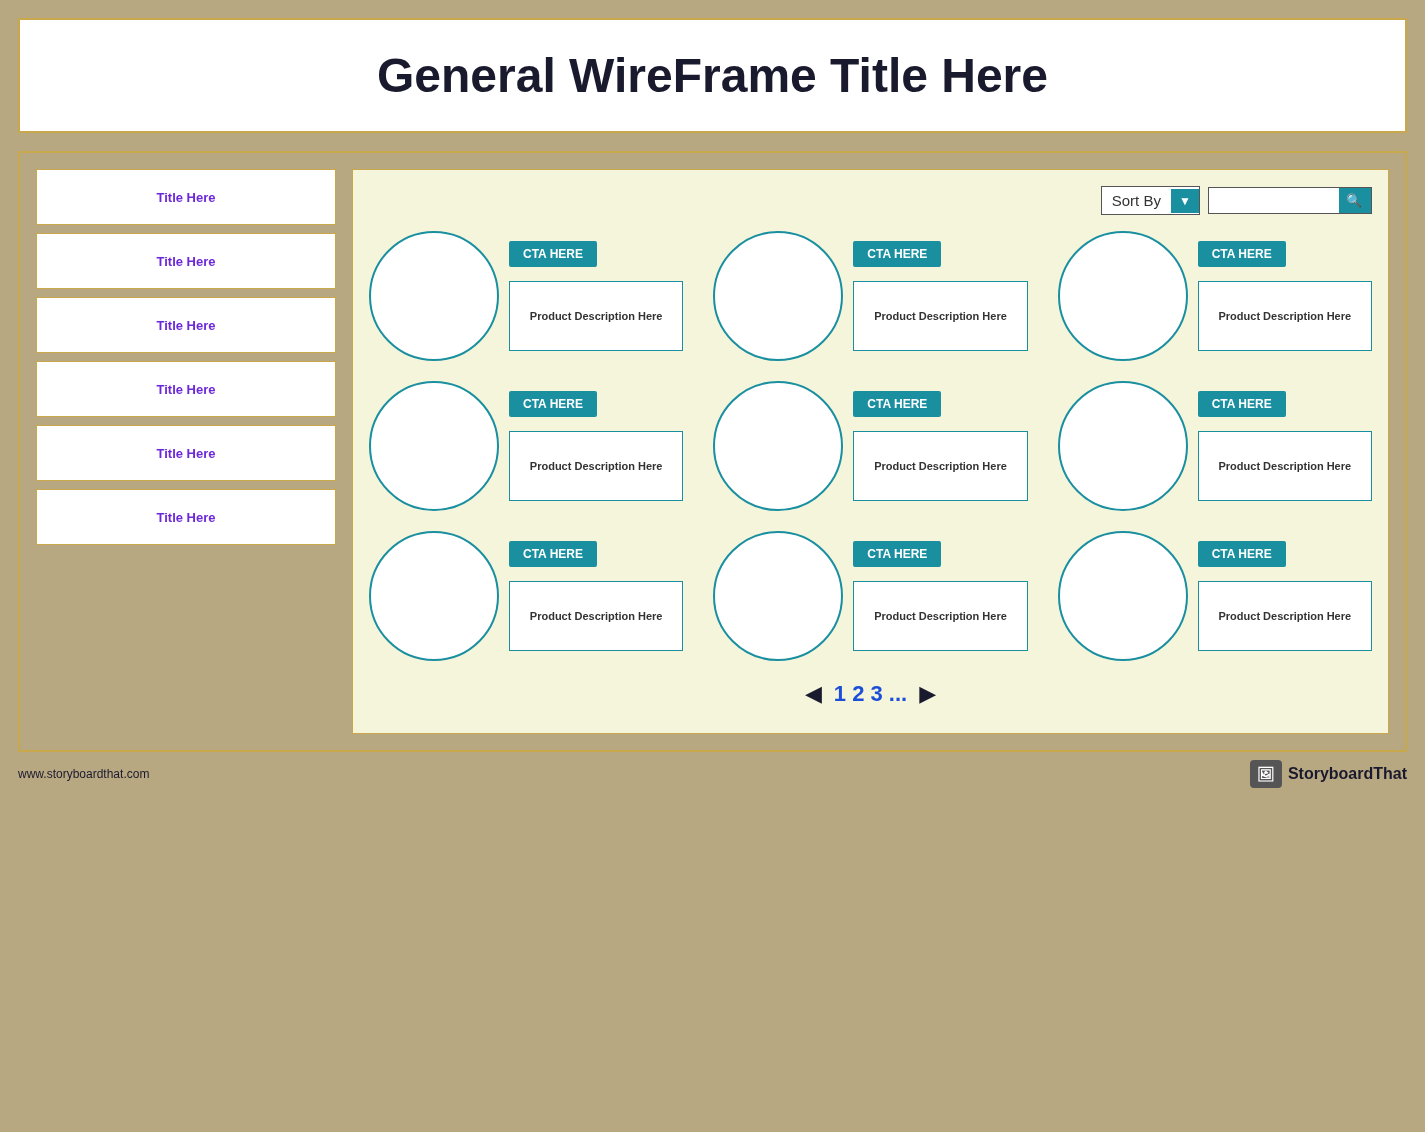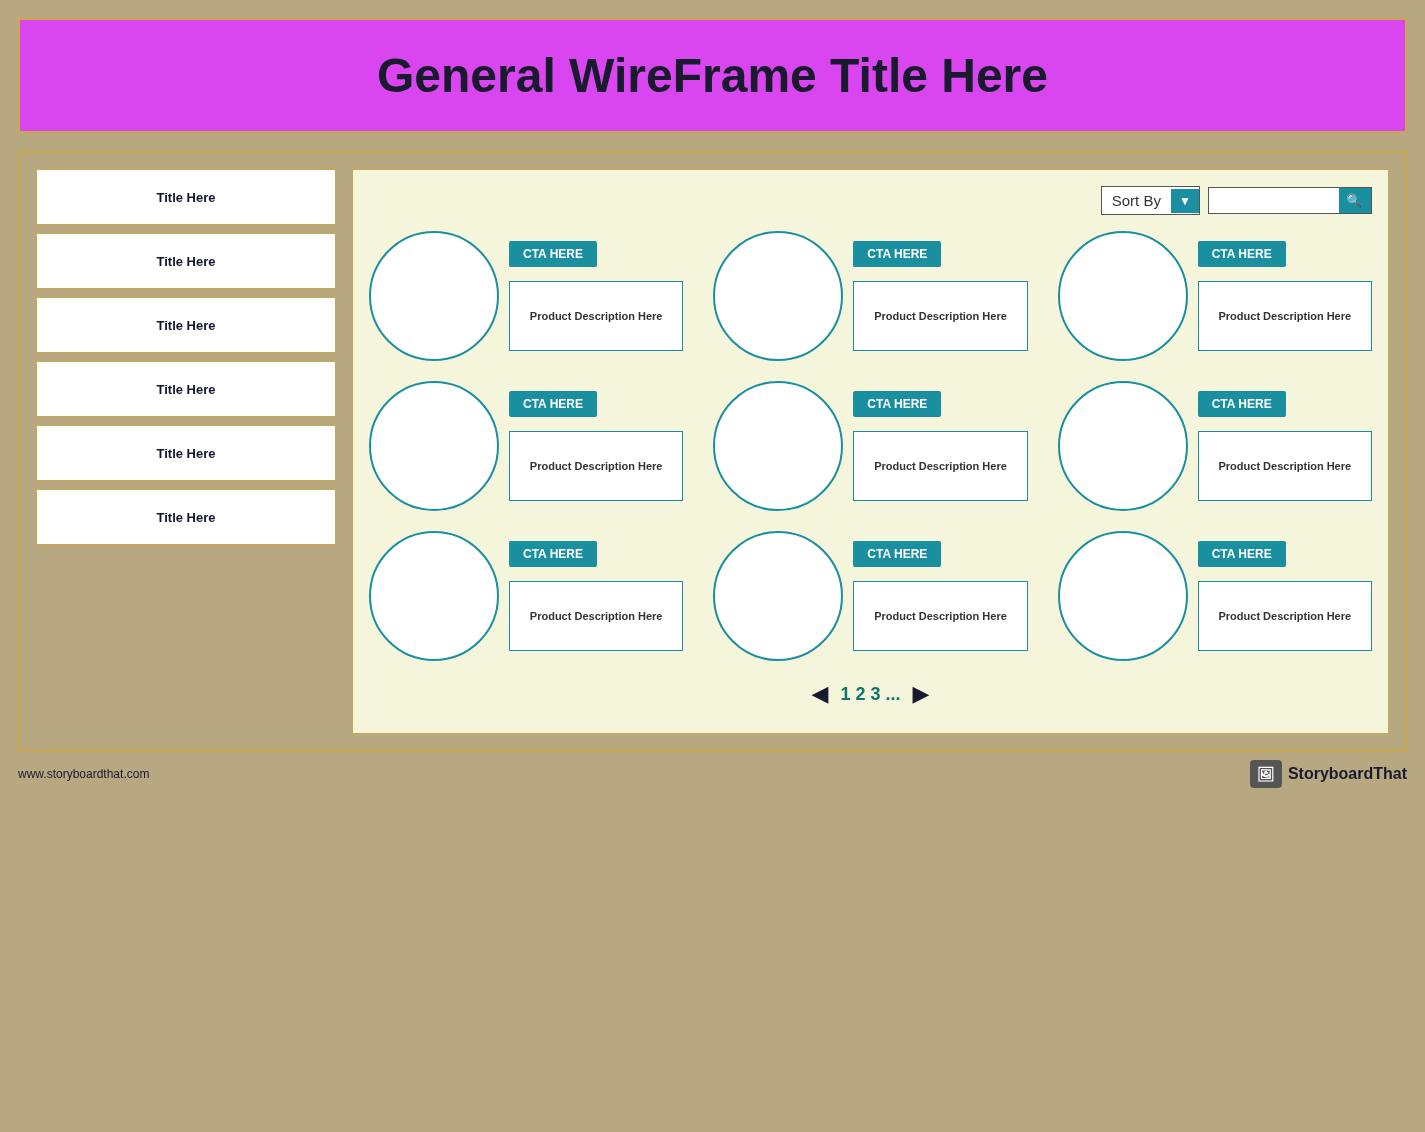--- a/index.html
+++ b/index.html
@@ -6,21 +6,21 @@
     body {
       background-color: #b8a882;
       font-family: Arial, sans-serif;
       width: 1425px;
       min-height: 1132px;
       padding: 18px;
     }
 
     
     .header-box {
-      background-color: #d946ef;
+      background-color: #ffffff;
       border: 2px solid #c8a84b;
       text-align: center;
       padding: 28px 20px;
       margin-bottom: 18px;
     }
     .header-title {
       font-size: 48px;
       font-weight: 900;
       color: #1a1a2e;
     }
@@ -45,21 +45,21 @@
     .sidebar-item {
       background-color: #ffffff;
       border: 1px solid #c8a84b;
       padding: 18px 10px;
       text-align: center;
       cursor: pointer;
     }
     .sidebar-item-label {
       font-size: 13px;
       font-weight: 600;
-      color: #0f172a;
+      color: #6d28d9;
     }
 
     
     .content-area {
       flex: 1;
       background-color: #f5f5dc;
       border: 1px solid #c8a84b;
       padding: 16px;
       display: flex;
       flex-direction: column;
@@ -180,23 +180,23 @@
       padding: 20px 0 10px;
     }
     .page-arrow {
       background: none;
       border: none;
       cursor: pointer;
       font-size: 22px;
       color: #1a1a2e;
     }
     .page-numbers {
-      font-size: 18px;
+      font-size: 22px;
       font-weight: 700;
-      color: #0f766e;
+      color: #1d4ed8;
     }
 
     
     .footer {
       display: flex;
       justify-content: space-between;
       align-items: center;
       padding: 8px 0 0;
     }
     .footer-url {

